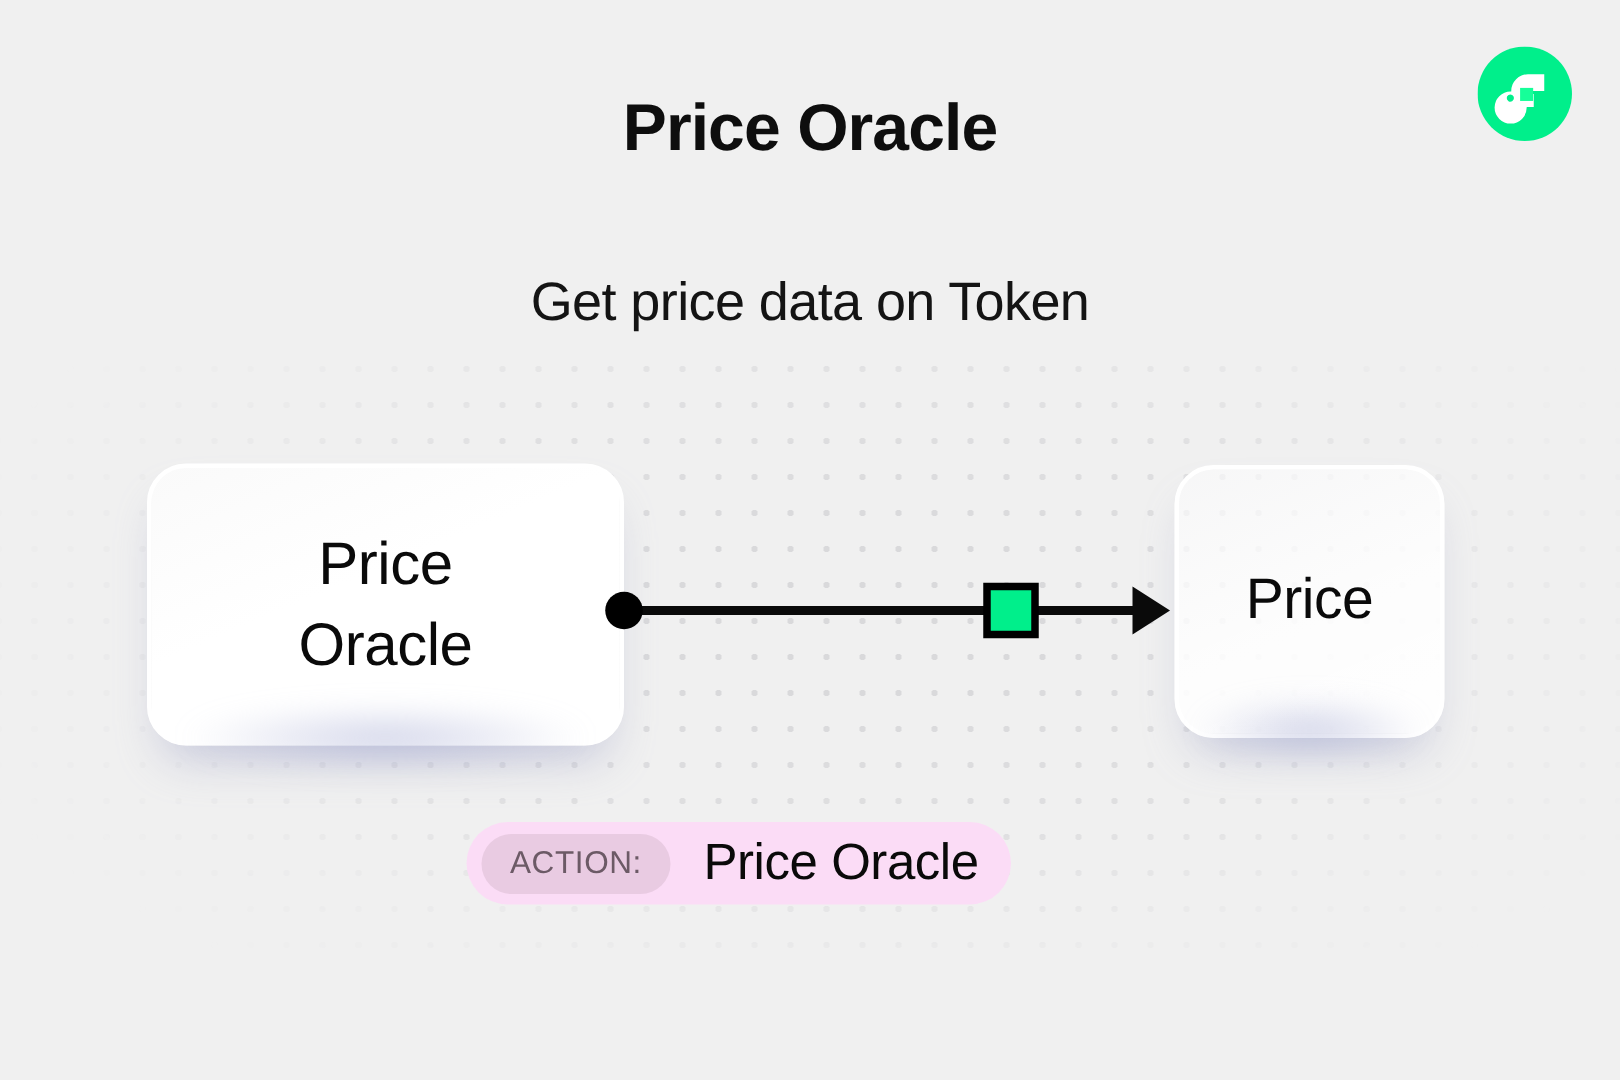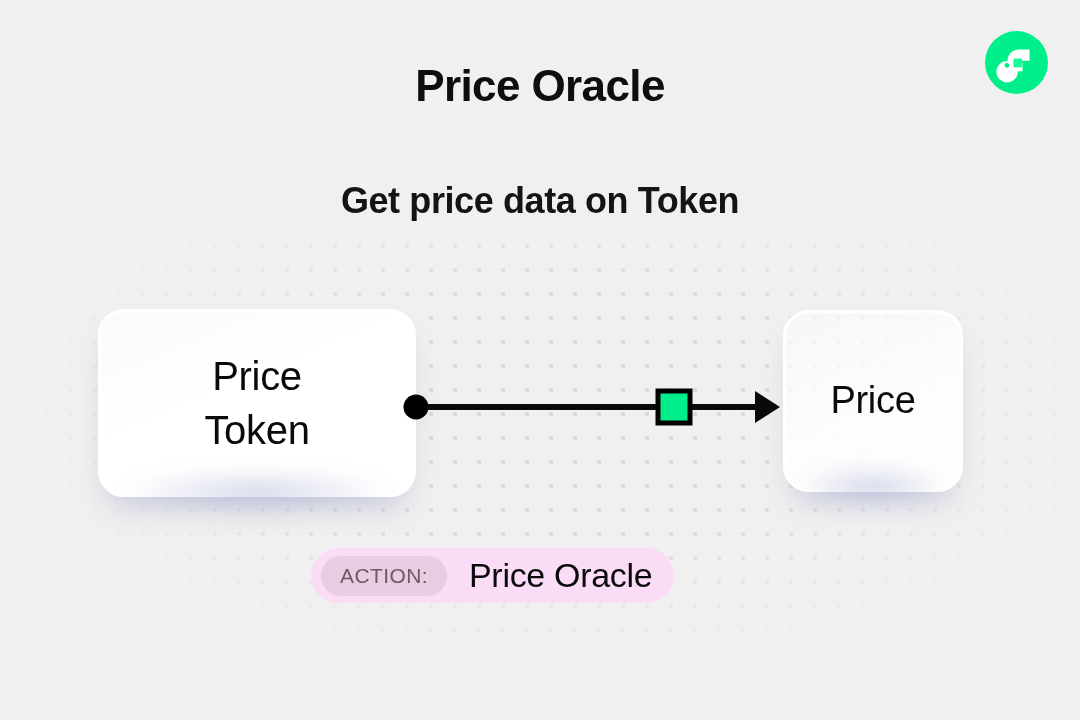--- a/index.html
+++ b/index.html
@@ -50,21 +50,21 @@
     color: #0e0e0e;
     line-height: 1.1;
   }
   #page-subtitle {
     position: absolute;
     left: 0;
     top: 180px;
     width: 1080px;
     text-align: center;
     font-size: 36px;
-    font-weight: 700;
+    font-weight: 400;
     letter-spacing: -0.4px;
     color: #141414;
     line-height: 1.15;
   }
 
   
   #flow-logo {
     position: absolute;
     left: 985px;
     top: 31px;
@@ -182,21 +182,21 @@
       <circle cx="31.5" cy="31.5" r="31.5" fill="#00ef8b"></circle>
       <path d="M44.5 18.5 H33.6 a11.1 11.1 0 0 0 -11.1 11.1 v0.4 h-0.4 A10.7 10.7 0 1 0 32.8 40.7 v-0.4 h4.7 v-8.6 h-4.7 v-1.1 a0.9 0.9 0 0 1 0.9 -0.9 h10.8 z M24.3 34.4 a2.4 2.4 0 1 1 0 -0.1 z" fill="#ffffff"></path>
       <rect x="28.4" y="27.6" width="8.7" height="8.7" fill="#16ff99"></rect>
     </svg>
   </div>
 
   <div id="card-source" class="node-card">
     <div class="card-glow"></div>
     <div>
       <div>Price</div>
-      <div>Token</div>
+      <div>Oracle</div>
     </div>
   </div>
 
   <div id="card-target" class="node-card">
     <div class="card-glow"></div>
     <div>Price</div>
   </div>
 
   <div id="connector">
     <svg width="400" height="44" viewBox="0 0 400 44" xmlns="http://www.w3.org/2000/svg">

